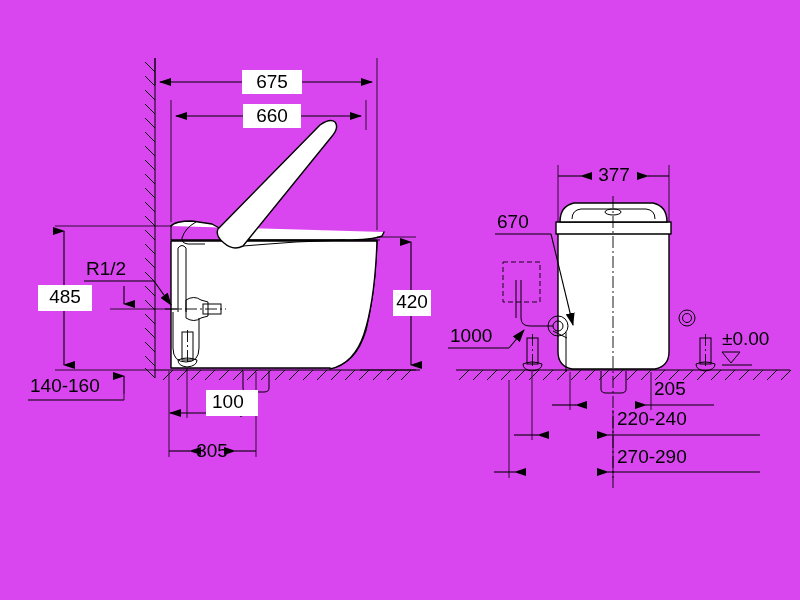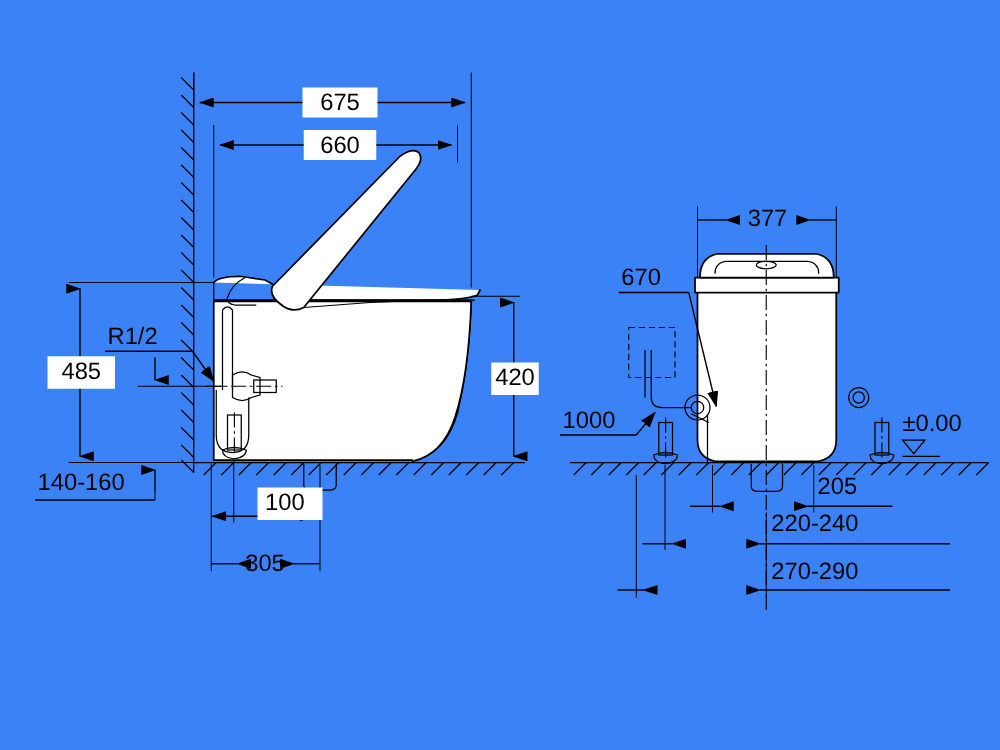--- a/index.html
+++ b/index.html
@@ -10,21 +10,21 @@
   body {
     width: 800px;
     height: 600px;
     overflow: hidden;
     font-family: "Liberation Sans", sans-serif;
   }
   #drawing-root {
     position: relative;
     width: 800px;
     height: 600px;
-    background: #3b82f6;
+    background: #d946ef;
   }
   svg.sheet {
     display: block;
     width: 800px;
     height: 600px;
   }
   .dim-text {
     font-family: "Liberation Sans", sans-serif;
     font-size: 19px;
     fill: #000000;

